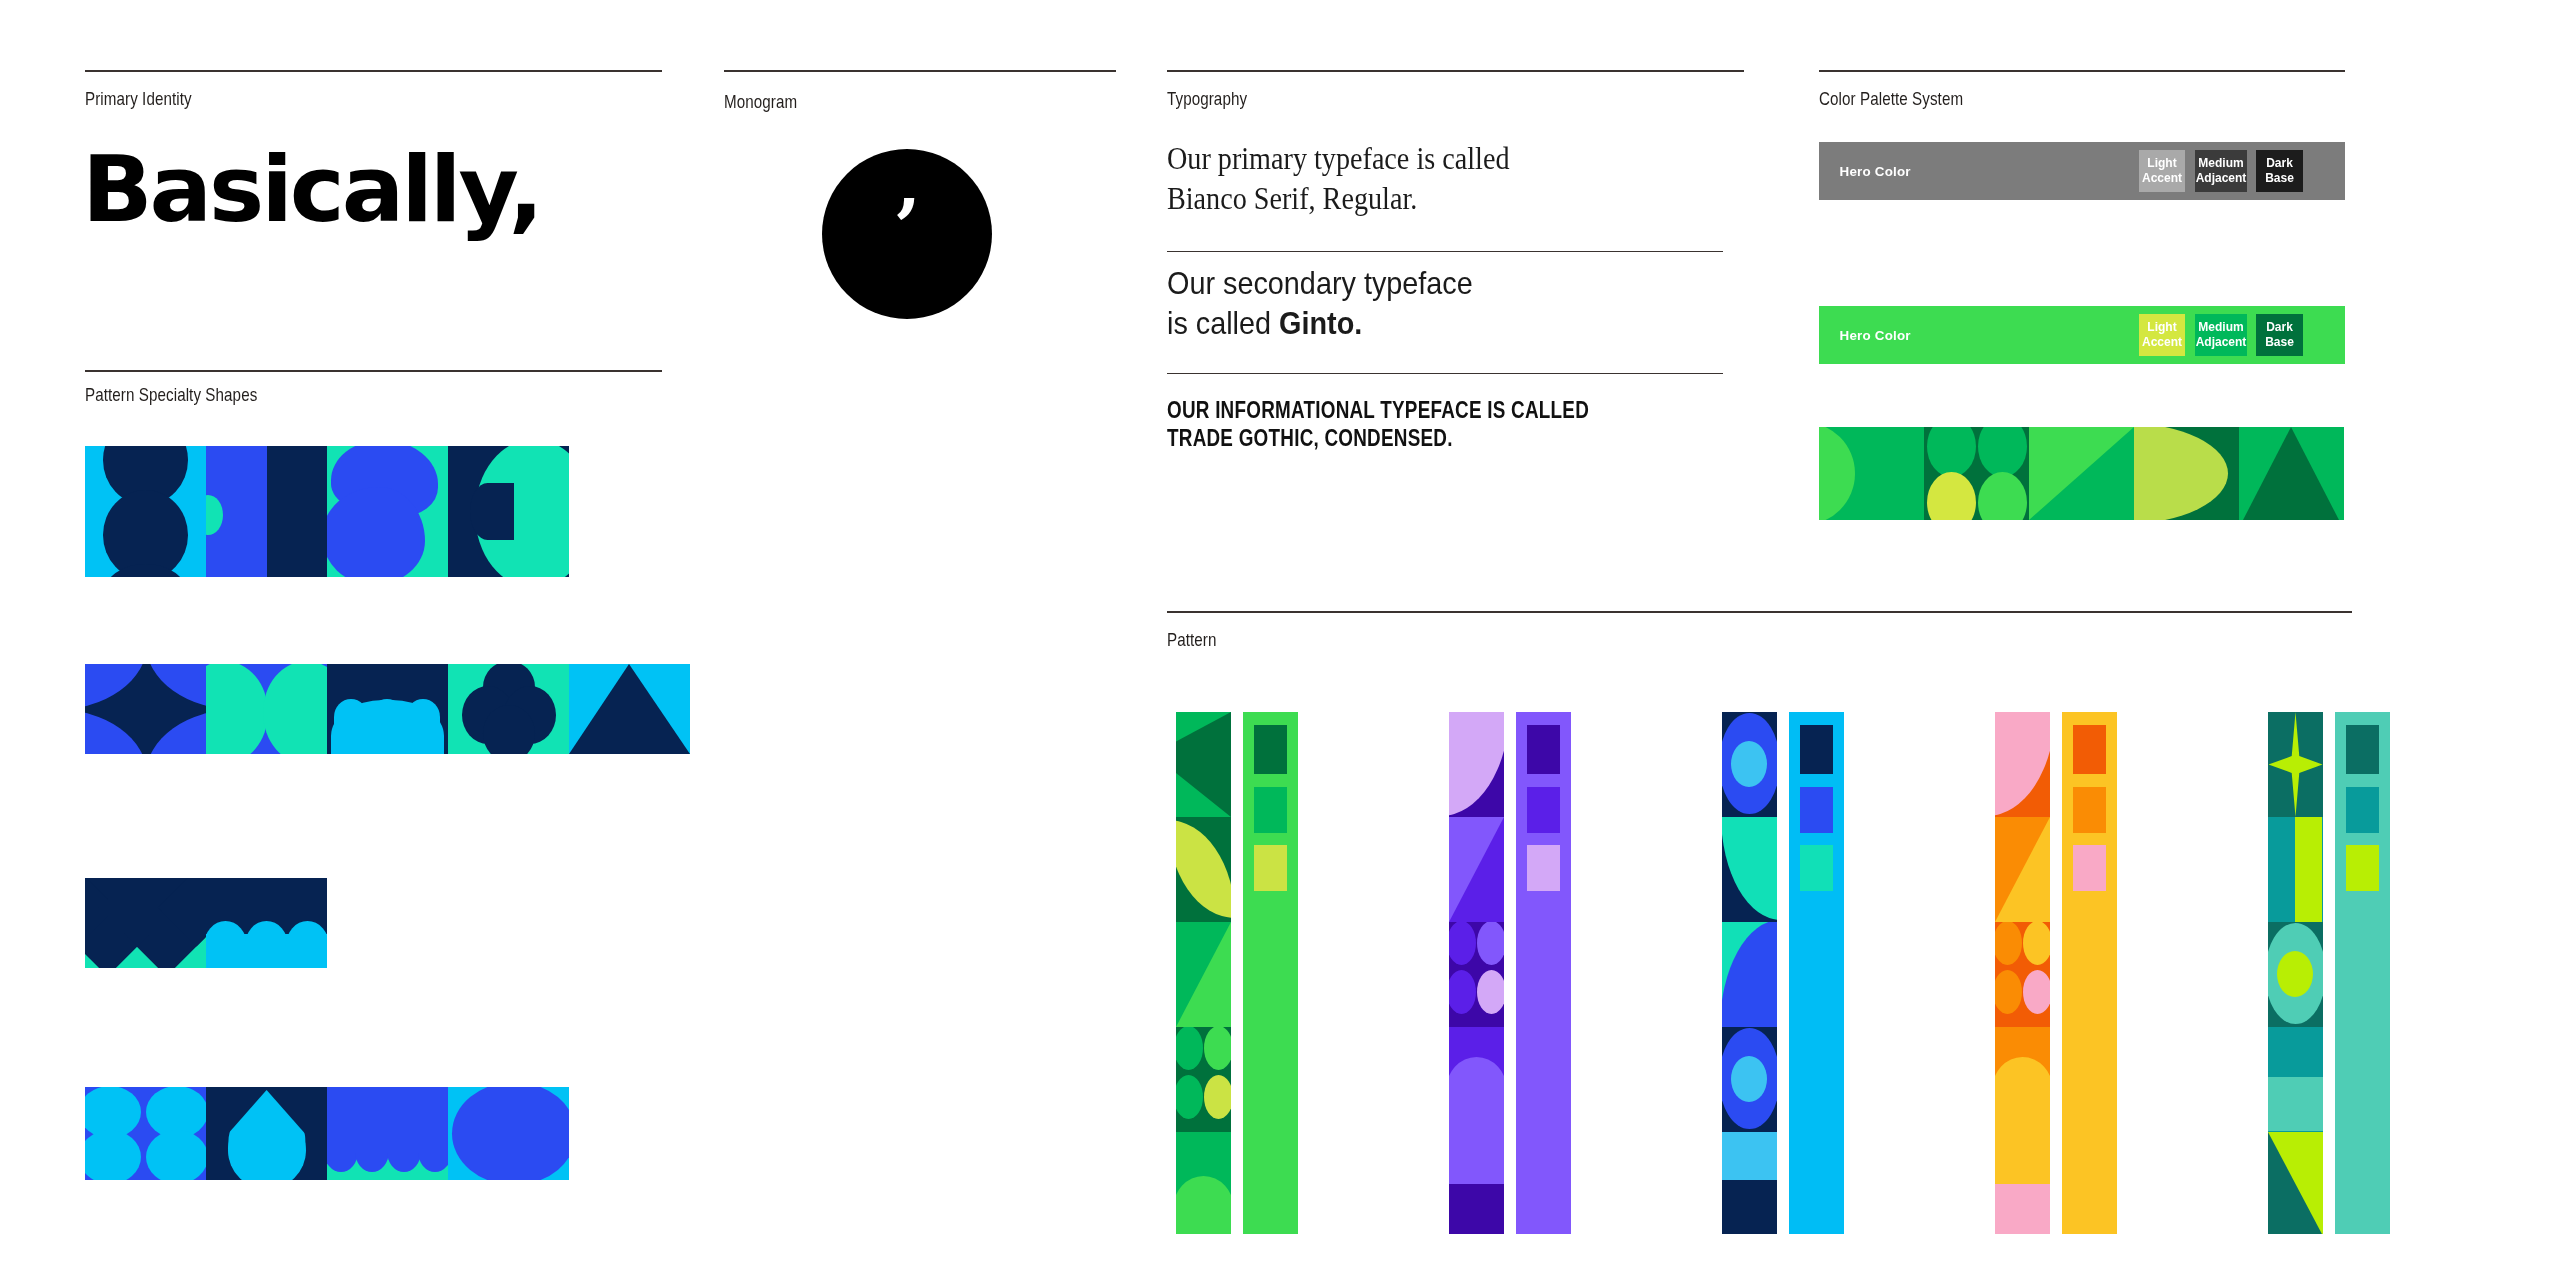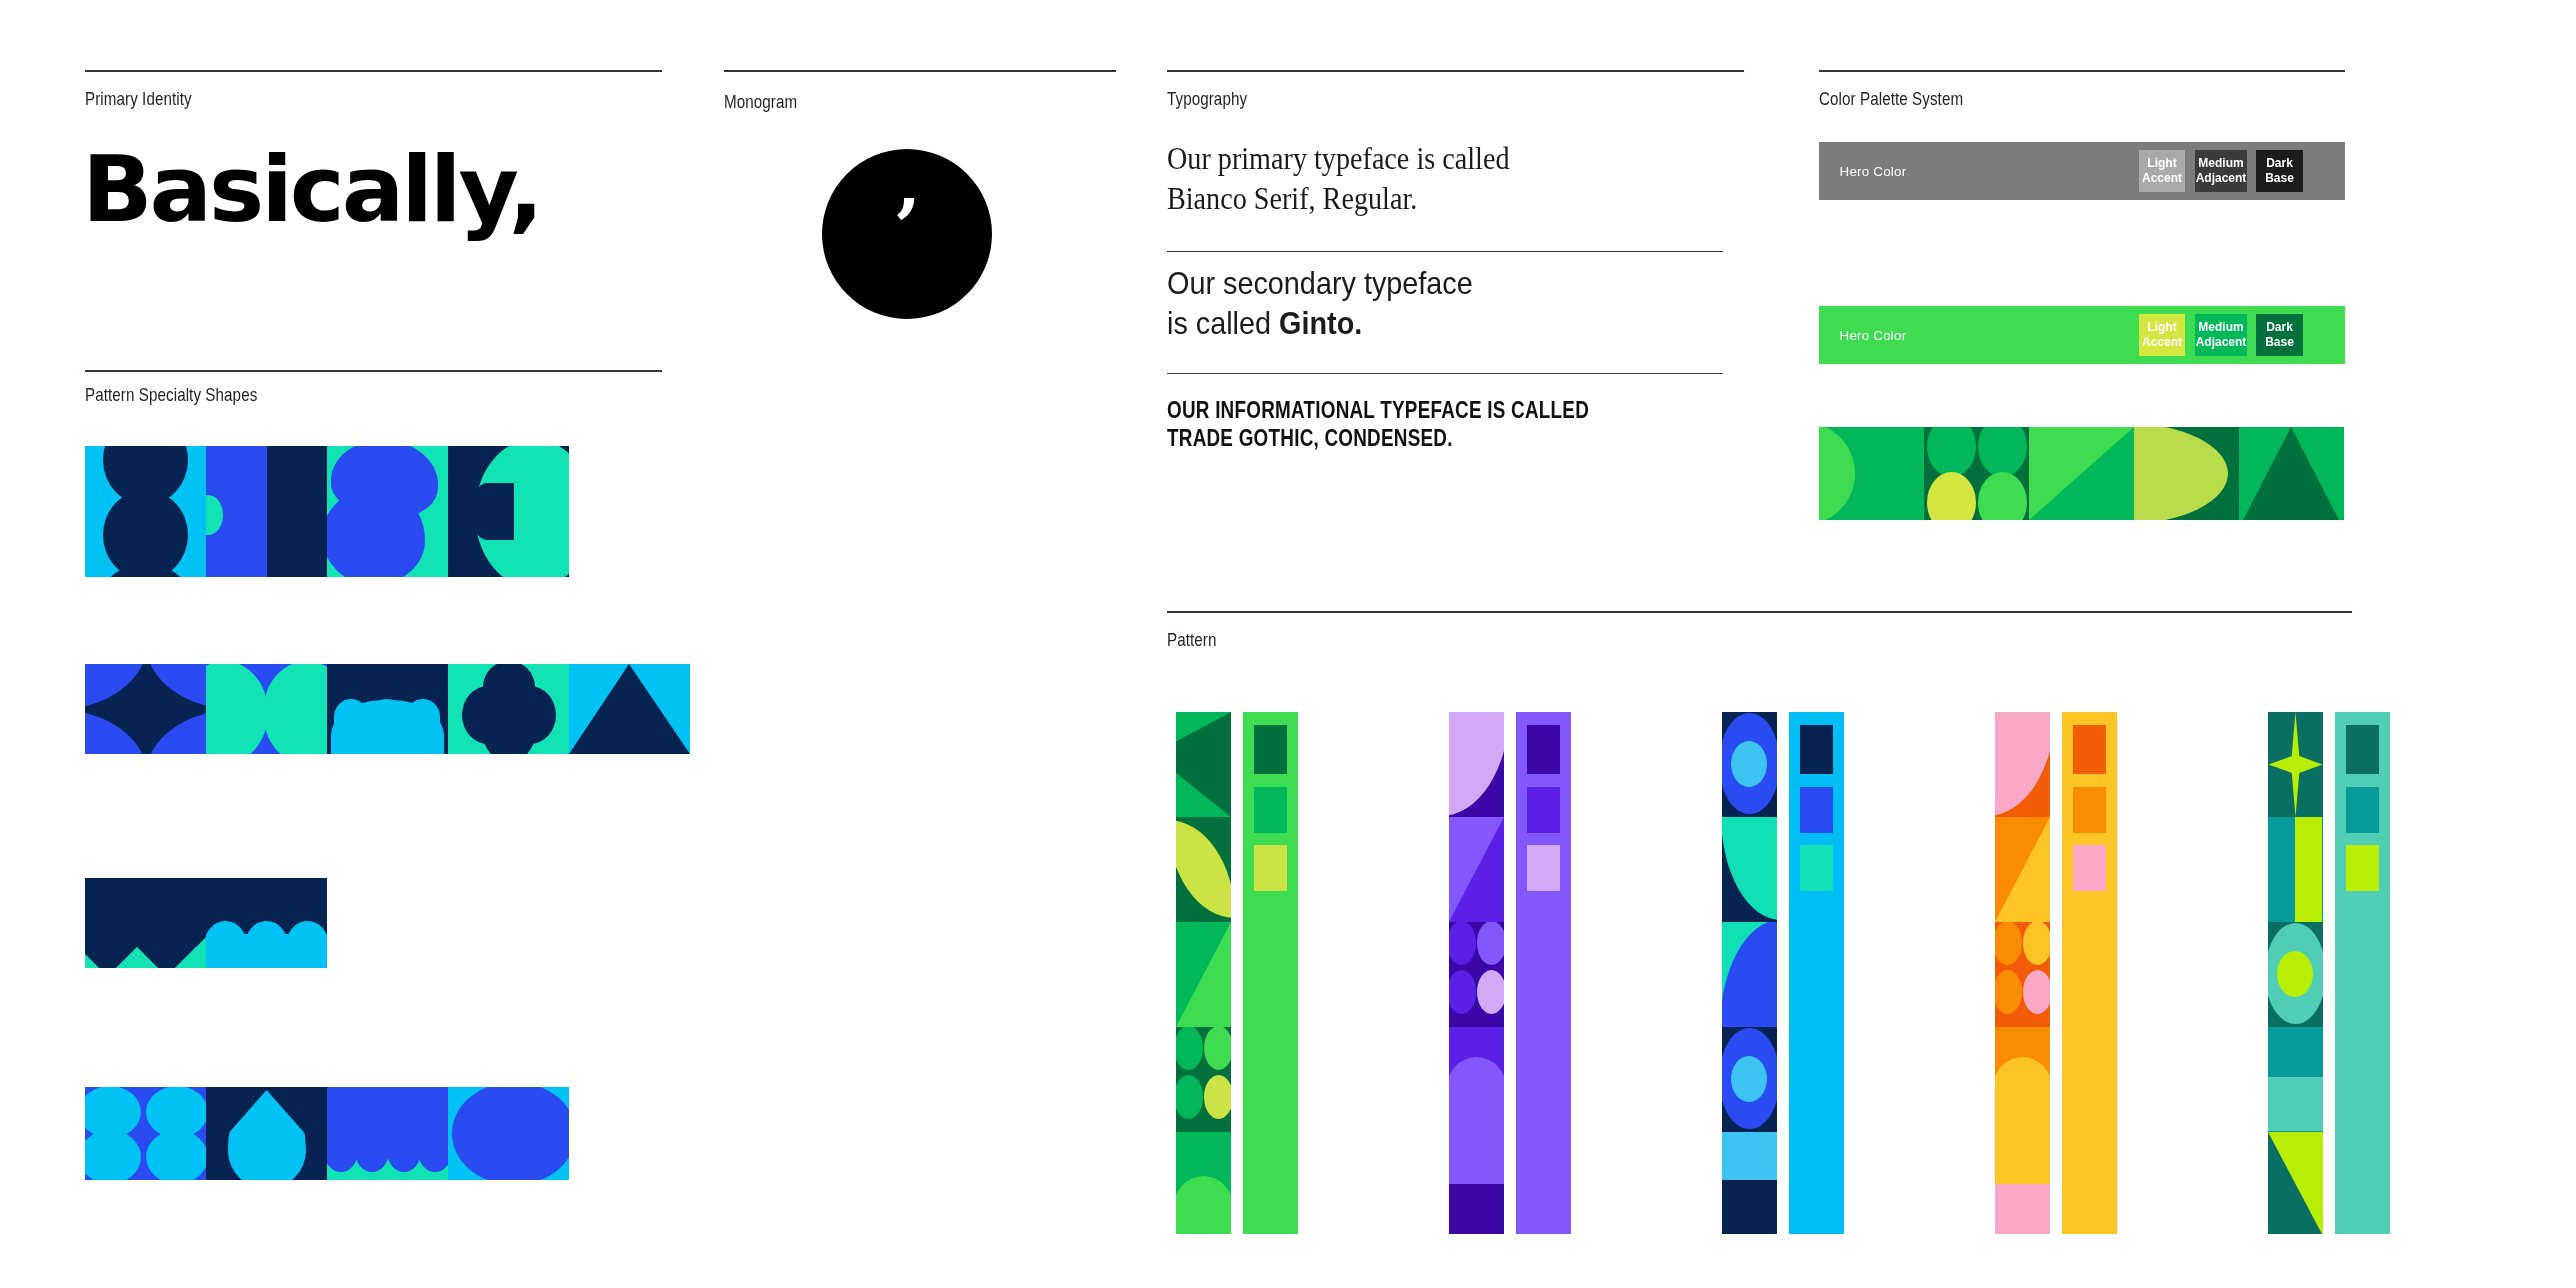--- a/index.html
+++ b/index.html
@@ -19,21 +19,21 @@
   .ty-primary{position:absolute;font-family:"Liberation Serif","DejaVu Serif",serif;
               font-size:32px;line-height:1.26;color:#1b1b1b;transform:scaleX(.88);transform-origin:left top;}
   .ty-secondary{position:absolute;font-family:"Liberation Sans",sans-serif;
               font-size:32px;line-height:1.26;color:#1b1b1b;transform:scaleX(.9);transform-origin:left top;}
   .ty-secondary b{font-weight:700;}
   .ty-info{position:absolute;font-family:"Liberation Sans",sans-serif;font-weight:700;
               font-size:23px;line-height:1.22;letter-spacing:0.3px;color:#111;
               transform:scaleX(.82);transform-origin:left top;}
   .swatch-band{position:absolute;display:flex;align-items:center;}
   .hero-label{position:absolute;left:20.6px;top:50%;transform:translateY(-50%);
-              color:#fff;font-weight:400;font-size:13.4px;letter-spacing:0.2px;}
+              color:#fff;font-weight:700;font-size:13.4px;letter-spacing:0.2px;}
   .chip{position:absolute;top:50%;transform:translateY(-50%);display:flex;
         align-items:center;justify-content:center;text-align:center;color:#fff;
         font-weight:700;font-size:12px;line-height:1.25;}
   .tilerow{position:absolute;display:flex;overflow:hidden;}
   .tile{position:relative;overflow:hidden;flex:none;}
   .patcol{position:absolute;overflow:hidden;}
   .cell{position:relative;overflow:hidden;width:100%;}
   .sh{position:absolute;}
   .circ{border-radius:50%;}
 </style>

